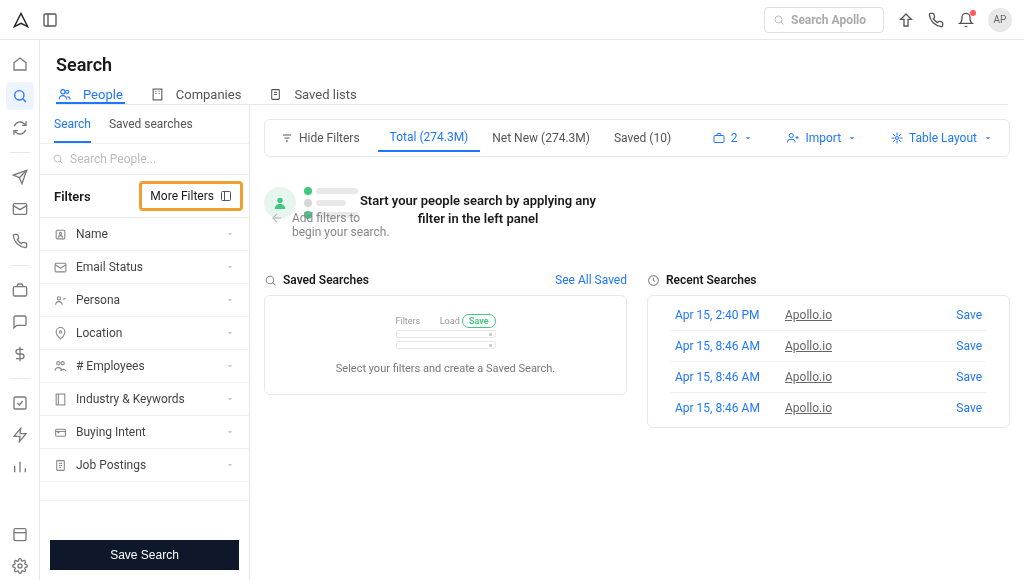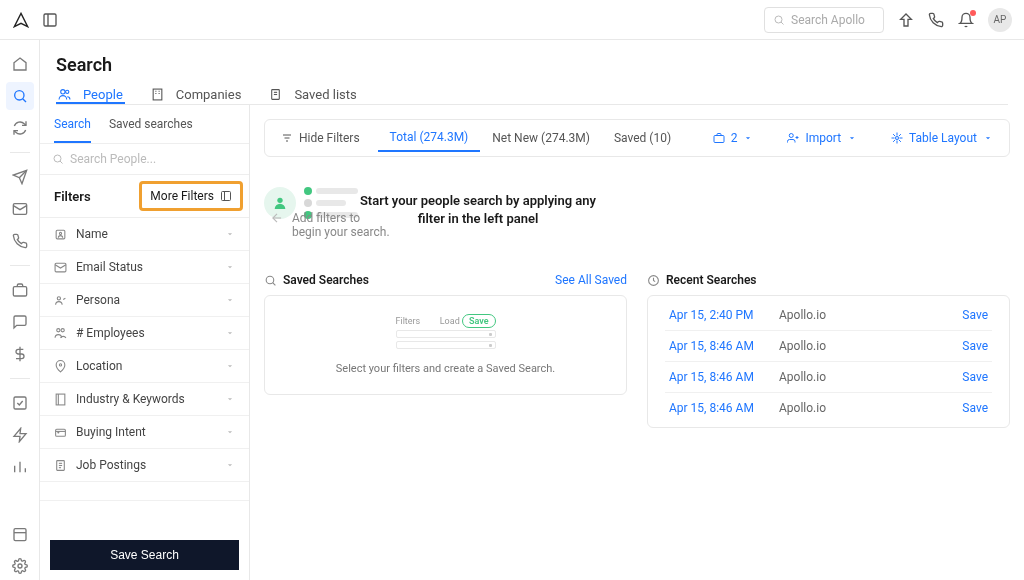--- a/index.html
+++ b/index.html
@@ -1,21 +1,21 @@
 <!DOCTYPE html>
 <html><head>
 <meta charset="utf-8">
 <style>
   * { box-sizing: border-box; margin: 0; padding: 0; }
   body { font-family: -apple-system, BlinkMacSystemFont, "Segoe UI", Roboto, sans-serif; font-size: 13px; color: #1a1a1a; background: #fff; width: 1024px; height: 580px; overflow: hidden; }
   .topbar { height: 40px; border-bottom: 1px solid #e8e8e8; display: flex; align-items: center; padding: 0 12px; }
   .topbar-left { display: flex; align-items: center; gap: 12px; }
   .logo { width: 18px; height: 18px; }
   .topbar-right { margin-left: auto; display: flex; align-items: center; gap: 14px; }
-  .search-global { width: 120px; height: 26px; border: 1px solid #e0e0e0; border-radius: 4px; padding: 0 8px; display: flex; align-items: center; gap: 6px; color: #aaa; font-size: 12px; }
+  .search-global { width: 120px; height: 26px; border: 1px solid #e0e0e0; border-radius: 4px; padding: 0 8px; display: flex; align-items: center; gap: 6px; color: #aaa; font-size: 12px; font-weight: bold; }
   .avatar { width: 24px; height: 24px; border-radius: 50%; background: #e8e8e8; display: flex; align-items: center; justify-content: center; font-size: 10px; color: #666; }
   .icon-btn { color: #555; display:flex; align-items:center; justify-content:center; cursor:pointer; }
   .main { display: flex; height: calc(100% - 40px); }
   .leftnav { width: 40px; border-right: 1px solid #e8e8e8; display: flex; flex-direction: column; align-items: center; padding-top: 10px; gap: 4px; }
   .leftnav .ni { width: 28px; height: 28px; display: flex; align-items: center; justify-content: center; color: #7a7a7a; border-radius: 4px; cursor: pointer; }
   .leftnav .ni.active { color: #1f76ff; background: #eef4ff; }
   .leftnav .sep { width: 20px; height: 1px; background: #e8e8e8; margin: 6px 0; }
   .leftnav .spacer { flex: 1; }
   .content { flex: 1; display: flex; flex-direction: column; }
   .page-header { padding: 14px 16px 0 16px; }
@@ -62,21 +62,21 @@
   .sr-card { border: 1px solid #e8e8e8; border-radius: 6px; padding: 14px; min-height: 100px; }
   .sr-card.saved { display:flex; flex-direction:column; align-items:center; justify-content:center; font-size:11px; color:#777; text-align:center; gap:10px;}
   .sr-illus { width: 100px; }
   .sr-badge-row { display:flex; align-items:center; justify-content:space-between; font-size:9px; color:#999; margin-bottom:4px;}
   .sr-badge { border:1.5px solid #42c780; border-radius:10px; padding:1px 6px; color:#42c780; font-weight:600;}
   .sr-bar { width:100%; height:8px; border:1px solid #e8e8e8; border-radius:2px; margin-bottom:3px; position:relative;}
   .sr-bar::after { content:''; position:absolute; right:3px; top:2px; width:3px; height:3px; background:#ccc; border-radius:1px;}
   .recent-row { display: flex; align-items: center; padding: 8px 4px; border-bottom: 1px solid #f0f0f0; font-size: 12px; }
   .recent-row:last-child { border-bottom: none; }
   .recent-time { color: #1f76ff; width: 110px; cursor:pointer; }
-  .recent-label { color: #666; }
+  .recent-label { color: #666; text-decoration: underline; }
   .recent-save { margin-left: auto; color: #1f76ff; cursor: pointer; }
   .results-wrap { position:relative; }
   svg { display: block; }
 </style>
 </head>
 <body>
 
 <div class="topbar">
   <div class="topbar-left">
     <span class="logo icon-btn">
@@ -313,41 +313,41 @@
               <span>Persona</span>
               <span class="chev">
                 <svg width="10" height="10" viewBox="0 0 24 24" fill="currentColor">
                   <path d="M7 10l5 5 5-5z"></path>
                 </svg>
               </span>
             </div>
             <div class="filter-row">
               <span class="fi">
                 <svg width="13" height="13" viewBox="0 0 24 24" fill="none" stroke="currentColor" stroke-width="2">
+                  <path d="M12 22s8-7 8-13a8 8 0 1 0-16 0c0 6 8 13 8 13z"></path>
+                  <circle cx="12" cy="9" r="2"></circle>
+                </svg>
+              </span>
+              <span>Location</span>
+              <span class="chev">
+                <svg width="10" height="10" viewBox="0 0 24 24" fill="currentColor">
+                  <path d="M7 10l5 5 5-5z"></path>
+                </svg>
+              </span>
+            </div>
+            <div class="filter-row">
+              <span class="fi">
+                <svg width="13" height="13" viewBox="0 0 24 24" fill="none" stroke="currentColor" stroke-width="2">
                   <circle cx="8" cy="6" r="3"></circle>
                   <circle cx="16" cy="6" r="3"></circle>
                   <path d="M2 20a6 6 0 0 1 12 0"></path>
                   <path d="M12 20a6 6 0 0 1 10 0"></path>
                 </svg>
               </span>
               <span># Employees</span>
-              <span class="chev">
-                <svg width="10" height="10" viewBox="0 0 24 24" fill="currentColor">
-                  <path d="M7 10l5 5 5-5z"></path>
-                </svg>
-              </span>
-            </div>
-            <div class="filter-row">
-              <span class="fi">
-                <svg width="13" height="13" viewBox="0 0 24 24" fill="none" stroke="currentColor" stroke-width="2">
-                  <path d="M12 22s8-7 8-13a8 8 0 1 0-16 0c0 6 8 13 8 13z"></path>
-                  <circle cx="12" cy="9" r="2"></circle>
-                </svg>
-              </span>
-              <span>Location</span>
               <span class="chev">
                 <svg width="10" height="10" viewBox="0 0 24 24" fill="currentColor">
                   <path d="M7 10l5 5 5-5z"></path>
                 </svg>
               </span>
             </div>
             <div class="filter-row">
               <span class="fi">
                 <svg width="13" height="13" viewBox="0 0 24 24" fill="none" stroke="currentColor" stroke-width="2">
                   <rect x="4" y="2" width="16" height="20"></rect>
@@ -510,21 +510,21 @@
             </div>
           </div>
           <div class="sr-col">
             <div class="sr-head">
               <svg width="13" height="13" viewBox="0 0 24 24" fill="none" stroke="#888" stroke-width="2">
                   <circle cx="12" cy="12" r="9"></circle>
                   <polyline points="12 7 12 12 15 14"></polyline>
                 </svg>
               <span>Recent Searches</span>
             </div>
-            <div class="sr-card" id="recent-rows" style="padding:4px 17px">
+            <div class="sr-card" id="recent-rows" style="padding:4px 23px">
                 <div class="recent-row">
                   <span class="recent-time">Apr 15, 2:40 PM</span>
                   <span class="recent-label">Apollo.io</span>
                   <span class="recent-save">Save</span>
                 </div>
                 <div class="recent-row">
                   <span class="recent-time">Apr 15, 8:46 AM</span>
                   <span class="recent-label">Apollo.io</span>
                   <span class="recent-save">Save</span>
                 </div>

